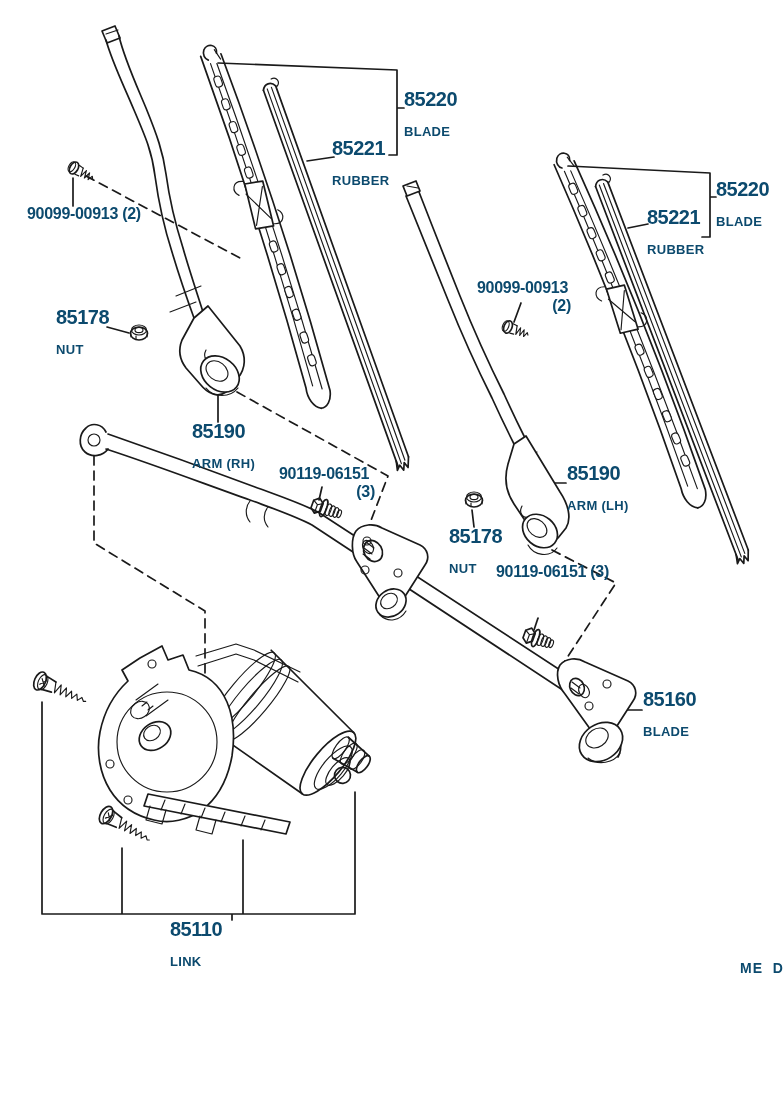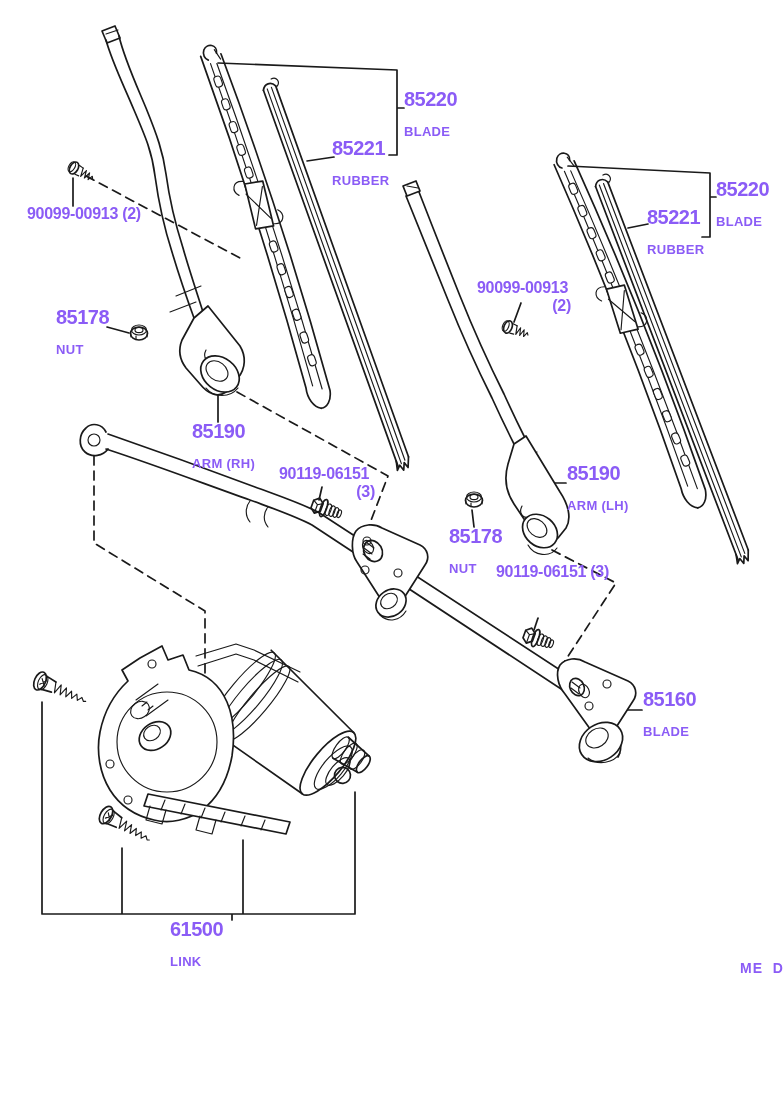--- a/index.html
+++ b/index.html
@@ -4,21 +4,21 @@
 <style>
   html,body{margin:0;padding:0;background:#fff;}
   .stage{position:relative;width:784px;height:1106px;background:#ffffff;overflow:hidden;
          font-family:"Liberation Sans",sans-serif;color:#111;}
   .stage svg{position:absolute;left:0;top:0;}
   svg *{fill:none;stroke:#1a1a1a;stroke-width:1.7;stroke-linecap:round;stroke-linejoin:round;}
   svg .wf{fill:#ffffff;}
   svg .thin{stroke-width:1.15;}
   svg .lead{stroke-width:1.4;}
   svg .dash{stroke-width:1.8;stroke-dasharray:9 6;}
-  .lbl{position:absolute;font-weight:bold;color:#8b5cf6;}
+  .lbl{position:absolute;font-weight:bold;color:#0c4a6e;}
   .num{font-size:20px;line-height:18px;letter-spacing:-0.5px;}
   .sub{font-size:13px;line-height:13px;letter-spacing:0.3px;margin-top:17px;}
   .pnum{font-size:16px;line-height:15px;letter-spacing:-0.3px;font-weight:bold;}
   .qr{text-align:right;margin-top:3px;}
   .code{font-size:14px;letter-spacing:1px;white-space:pre;padding-left:39px;}
 </style>
 </head>
 <body>
 
 <div class="stage">
@@ -276,19 +276,19 @@
 <div class="lbl pnum" style="left:496px;top:564px">
   <span>90119-06151</span>
   <span>(3)</span>
 </div>
 
 <div class="lbl" style="left:643px;top:690px">
   <div class="num">85160</div>
   <div class="sub">BLADE</div>
 </div>
 <div class="lbl" style="left:170px;top:920px">
-  <div class="num">61500</div>
+  <div class="num">85110</div>
   <div class="sub">LINK</div>
 </div>
 
 <div class="lbl code" style="left:701px;top:960px">ME  D390</div>
 
 </div>
 
 </body></html>

